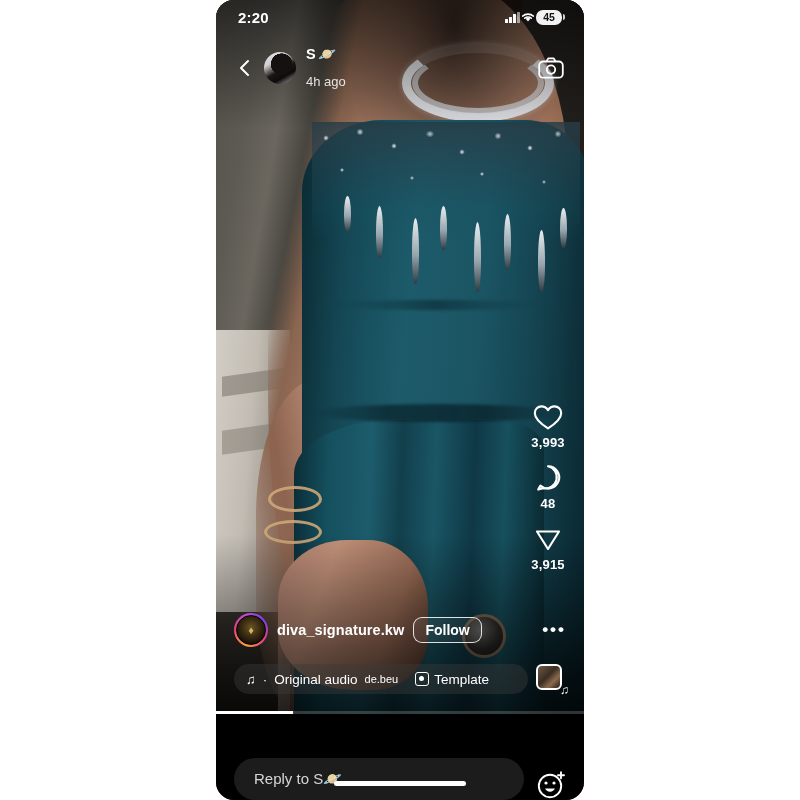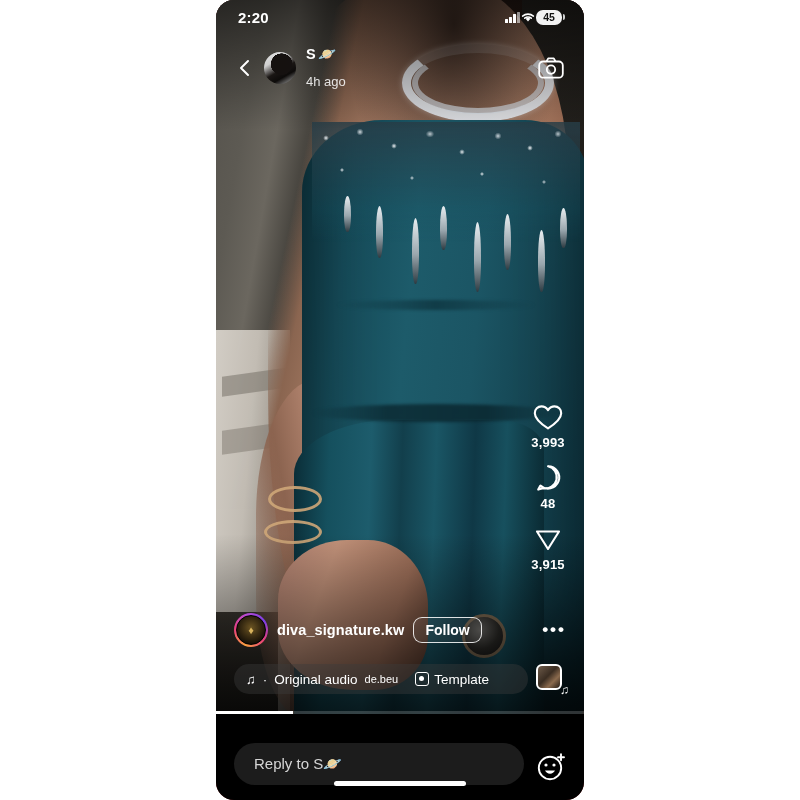--- a/index.html
+++ b/index.html
@@ -351,21 +351,21 @@
   .progress-track {
     position: absolute; left: 0; bottom: 0;
     width: 100%; height: 3px; background: rgba(255,255,255,.18);
   }
   .progress-fill { height: 100%; width: 21%; background: #fff; }
 
   
   .reply-bar {
     position: absolute; left: 0; top: 714px;
     width: 368px; height: 86px; background: #000;
-    display: flex; align-items: center; padding: 14px 18px 0 18px; gap: 12px;
+    display: flex; align-items: flex-end; padding: 14px 18px 0 18px; gap: 12px;
   }
   .reply-input {
     flex: 1 1 auto; height: 42px;
     background: #1c1c1c; border-radius: 21px;
     display: flex; align-items: center; padding: 0 20px;
     color: #d6d6d6; font-size: 15px; cursor: text;
   }
   .sticker-btn { width: 30px; height: 30px; margin-top: 6px; flex: 0 0 auto; cursor: pointer; }
   .home-ind {
     position: absolute; left: 50%; transform: translateX(-50%);

